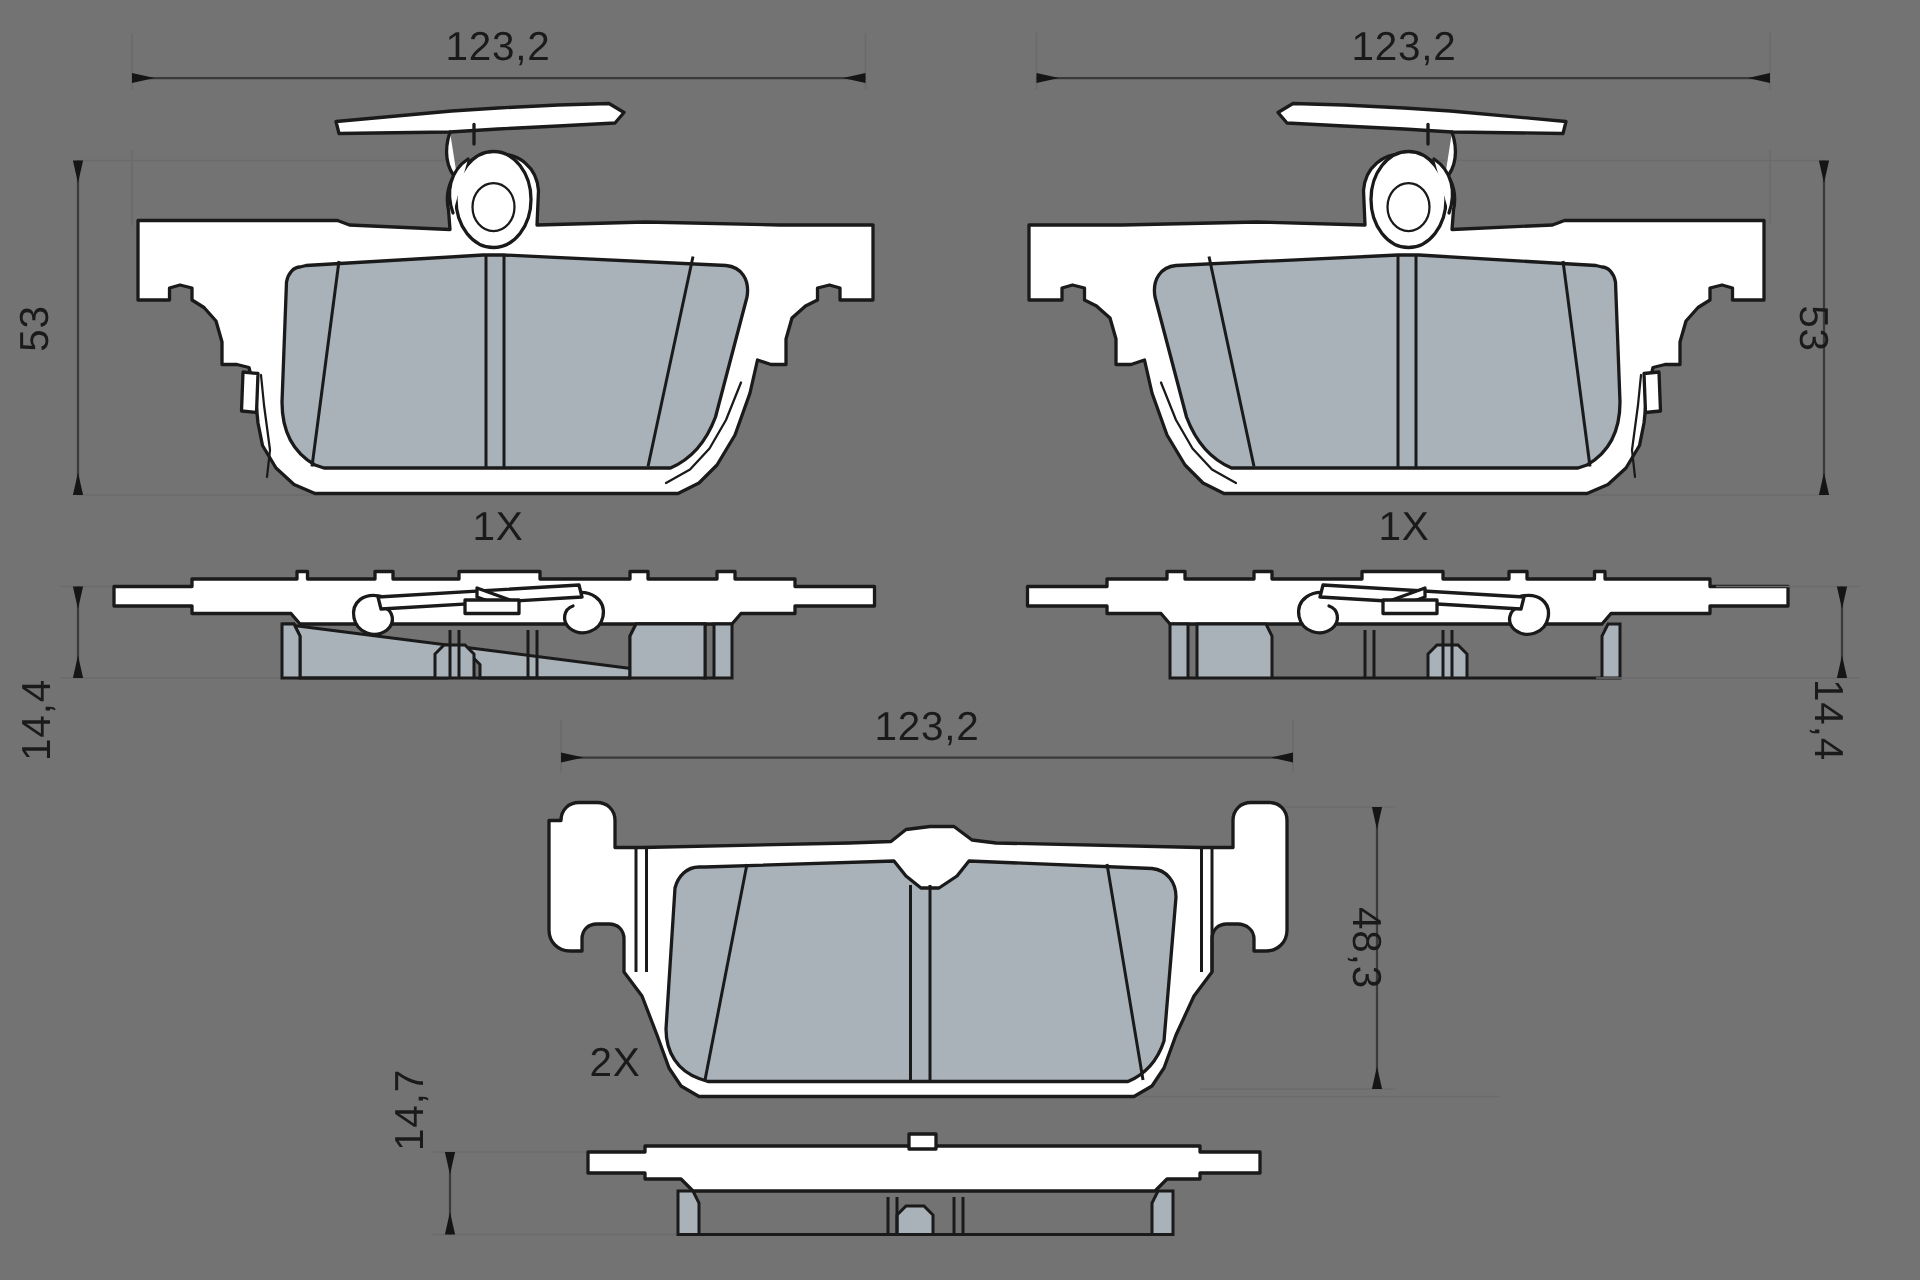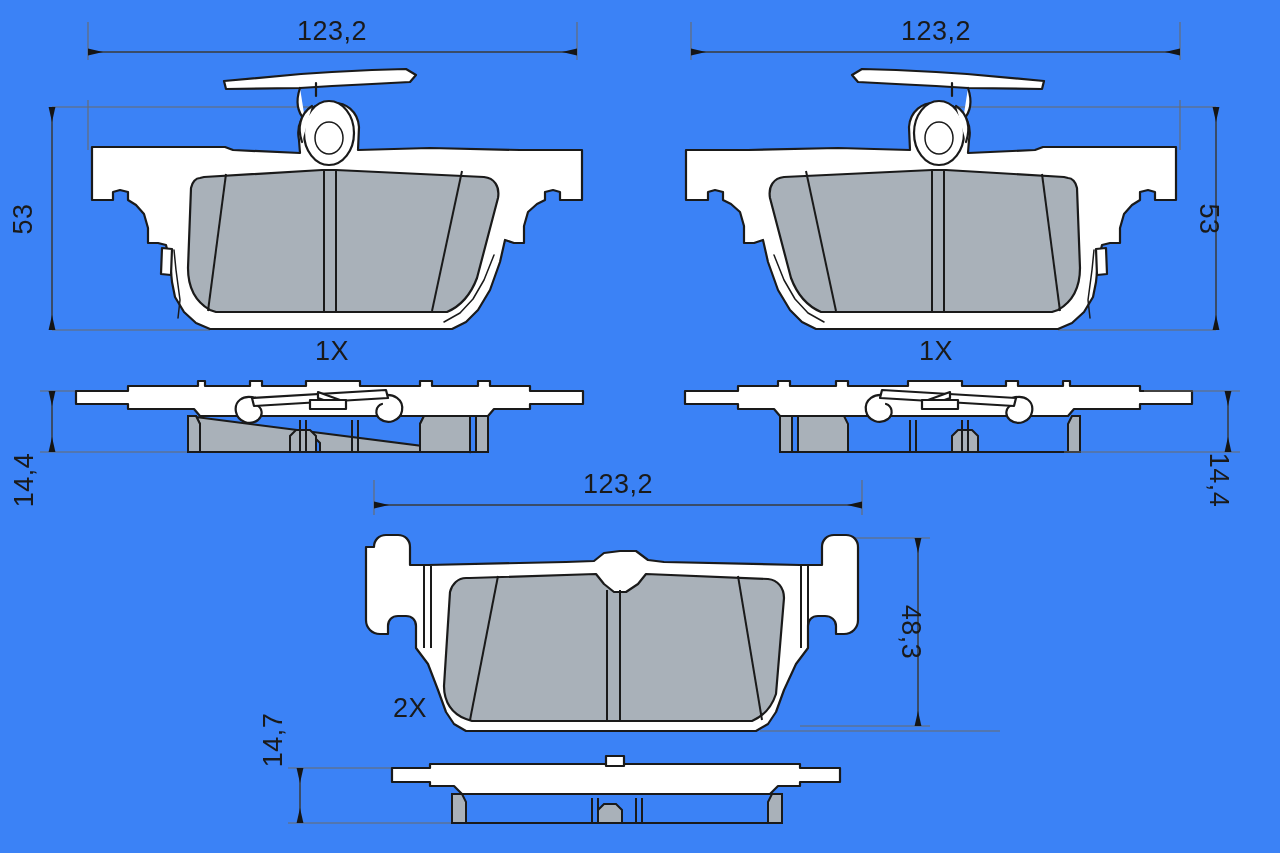--- a/index.html
+++ b/index.html
@@ -11,21 +11,21 @@
   body {
     width: 1280px;
     height: 853px;
     overflow: hidden;
     font-family: "Liberation Sans", sans-serif;
   }
   #drawing-root {
     position: relative;
     width: 1280px;
     height: 853px;
-    background: #3b82f6;
+    background: #737373;
   }
   svg#tech-drawing {
     display: block;
     width: 1280px;
     height: 853px;
   }
   .outline {
     fill: #ffffff;
     stroke: #1a1a1a;
     stroke-width: 2.2;

